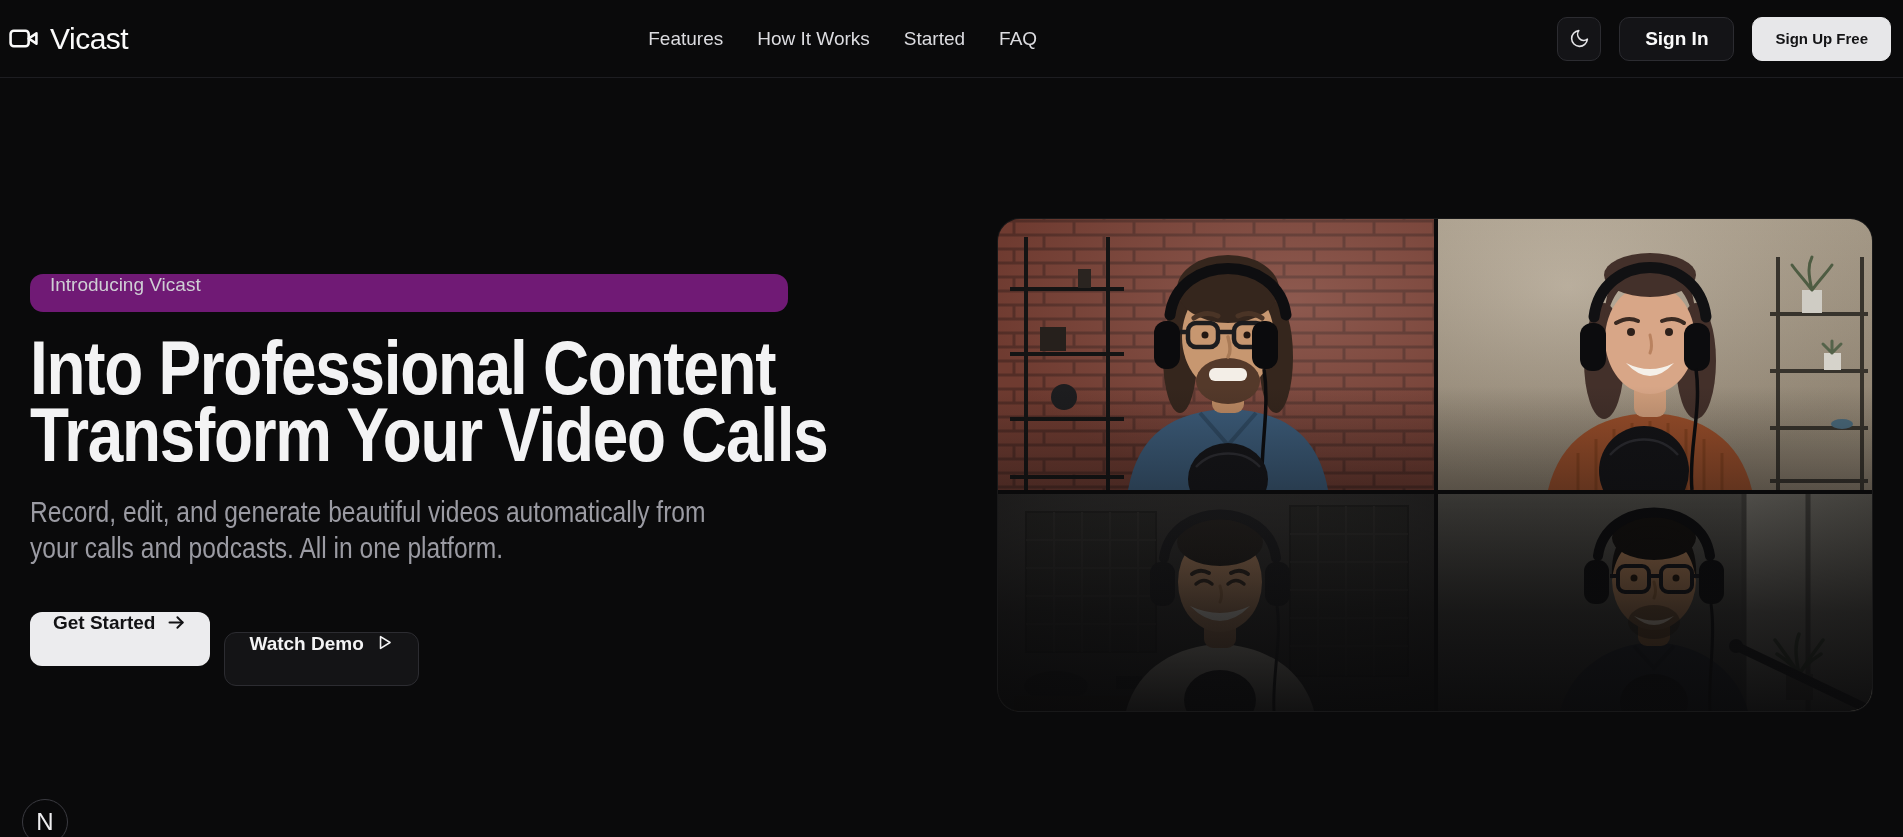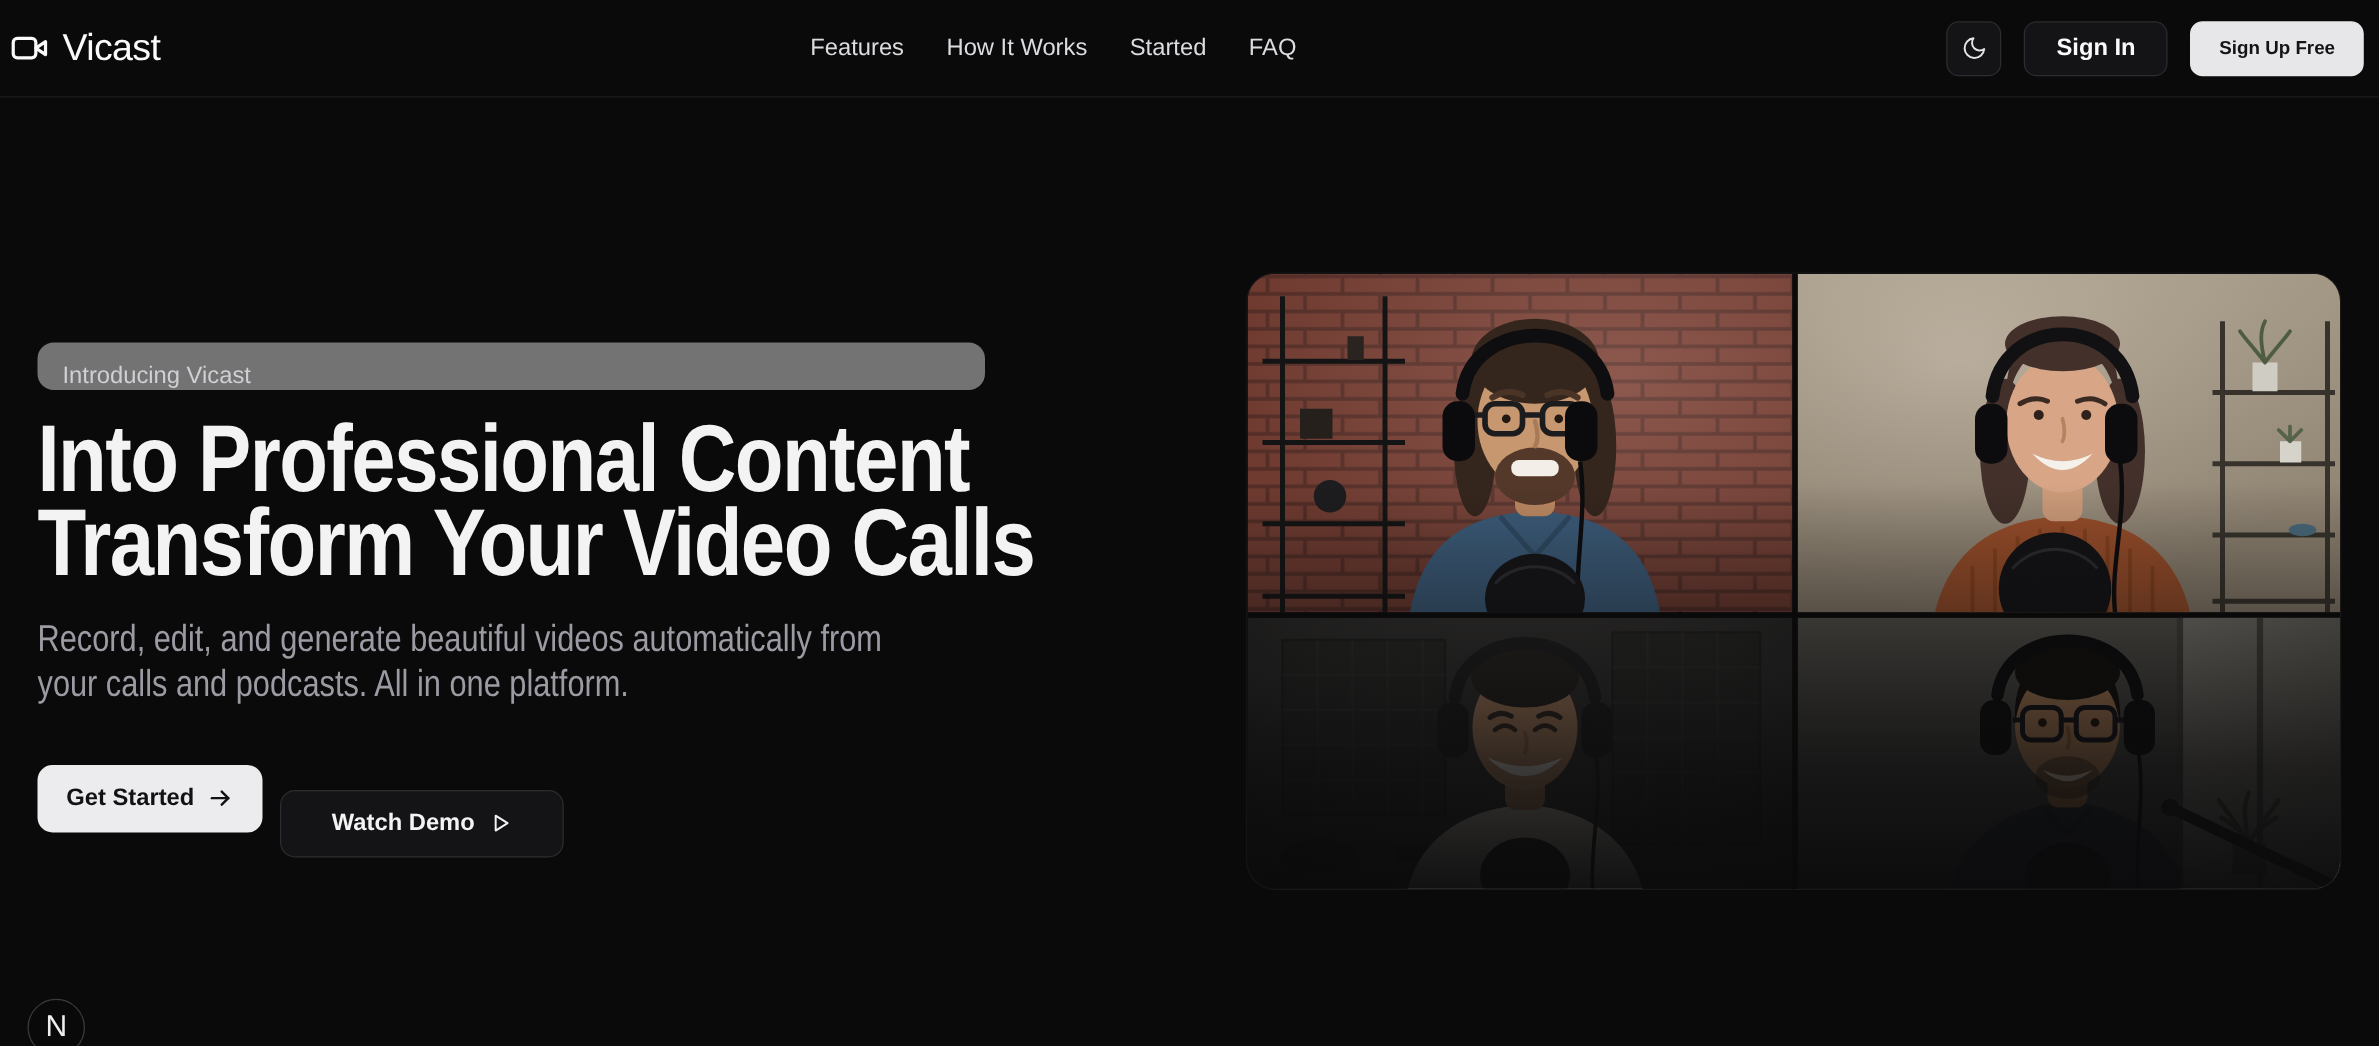--- a/index.html
+++ b/index.html
@@ -35,41 +35,41 @@
     border:1px solid #e7e7e9; color:#141416; font-size:15px; font-weight:700;
     display:flex; align-items:center; cursor:pointer;
   }
   
   .hero {
     height:759px; display:grid; grid-template-columns:905px 874px; column-gap:63px;
     padding-left:30px; align-items:center;
   }
   .hero-left { margin-top:44px; }
   .badge {
-    width:758px; height:38px; border-radius:13px; background:#737373;
-    display:flex; align-items:flex-end; padding:0 20px; margin-bottom:22px;
+    width:758px; height:38px; border-radius:13px; background:#701a75;
+    display:flex; align-items:flex-start; padding:0 20px; margin-bottom:22px;
   }
   .badge span { font-size:19px; color:#cfcfd4; }
   .headline {
     font-size:76px; font-weight:700; line-height:67px; letter-spacing:-1.5px;
     color:#f3f3f4; margin-bottom:26px;
   }
   .headline .line { display:block; white-space:nowrap; }
   .squeeze { display:inline-block; transform:scaleX(0.84); transform-origin:left center; }
   .subtext { font-size:30px; line-height:36px; color:#9b9ba3; margin-bottom:26px; }
   .subtext .line { display:block; white-space:nowrap; }
   .squeeze-p { display:inline-block; transform:scaleX(0.82); transform-origin:left center; }
   .cta-row { display:flex; align-items:center; gap:14px; }
   .btn {
-    height:54px; border-radius:12px; display:inline-flex; align-items:center;
+    height:54px; border-radius:12px; display:inline-flex; align-items:flex-start;
     gap:11px; font-size:19px; font-weight:700; cursor:pointer; border:none;
     font-family:"Liberation Sans", sans-serif;
   }
   .btn-primary { background:#ececee; color:#121214; padding:0 23px; }
-  .btn-secondary { background:#141416; color:#f3f3f4; border:1px solid #2c2c31; padding:0 40px;margin-top:40px; }
+  .btn-secondary { background:#141416; color:#f3f3f4; border:1px solid #2c2c31; padding:0 24px;margin-top:40px; }
   
   .hero-media {
     position:relative; width:874px; height:492px; border-radius:22px; overflow:hidden;
     box-shadow:0 0 0 1px rgba(255,255,255,0.06); margin-top:14px;
   }
   .grid2 {
     display:grid; grid-template-columns:436px 434px; grid-template-rows:271px 217px;
     gap:4px; width:100%; height:100%; background:#0a0a0b;
   }
   .cell { overflow:hidden; }

